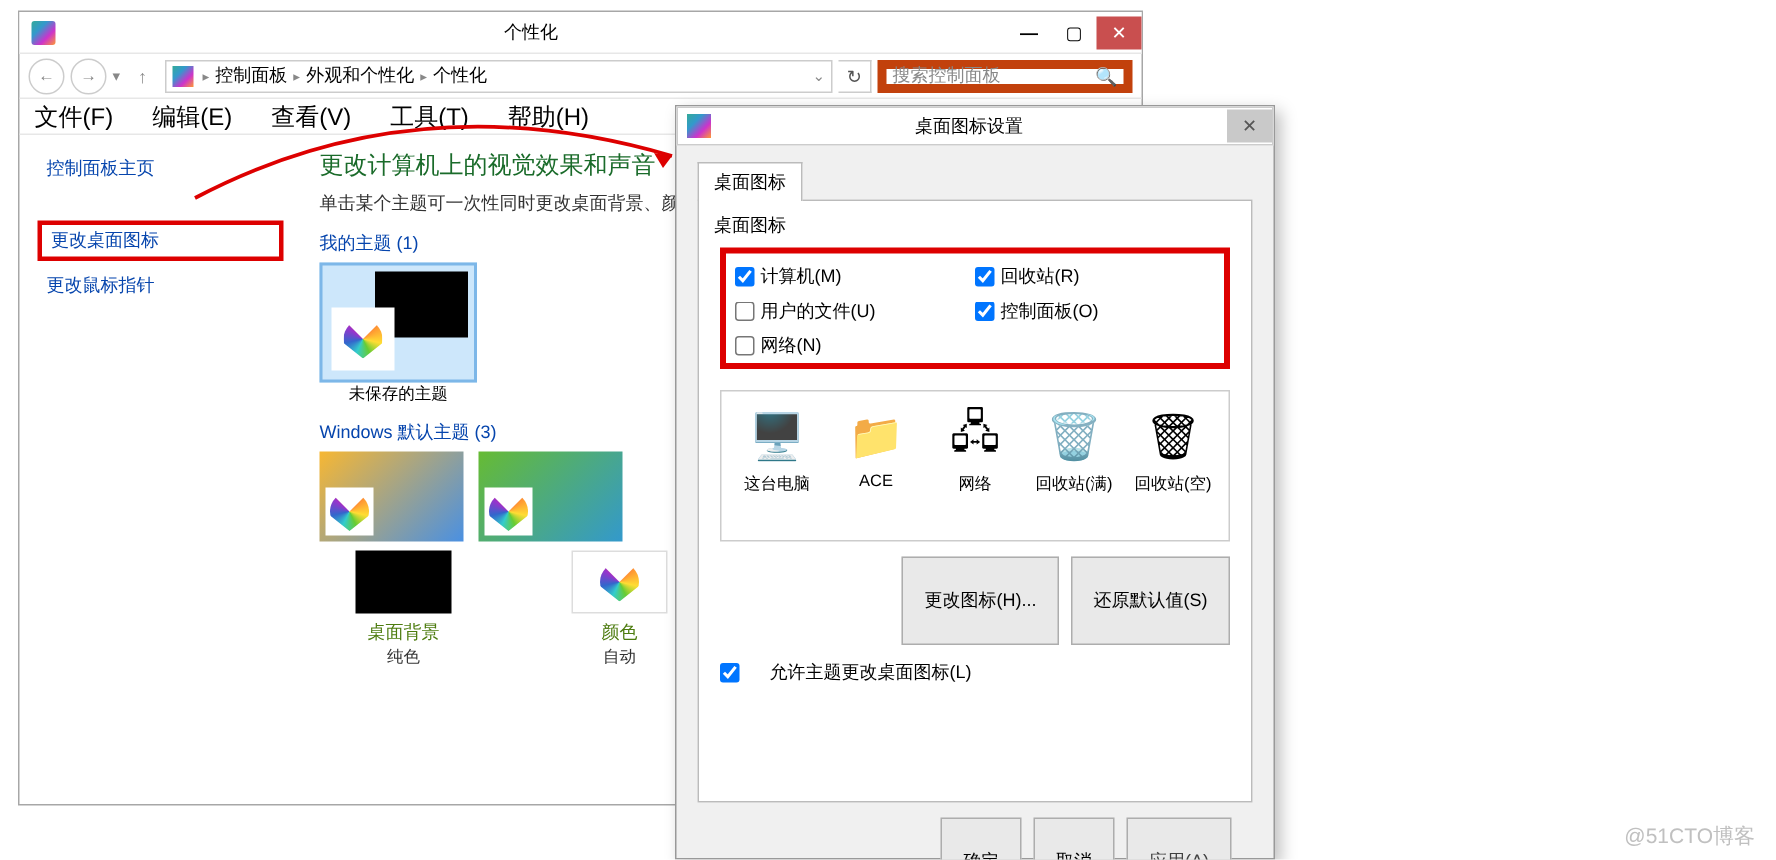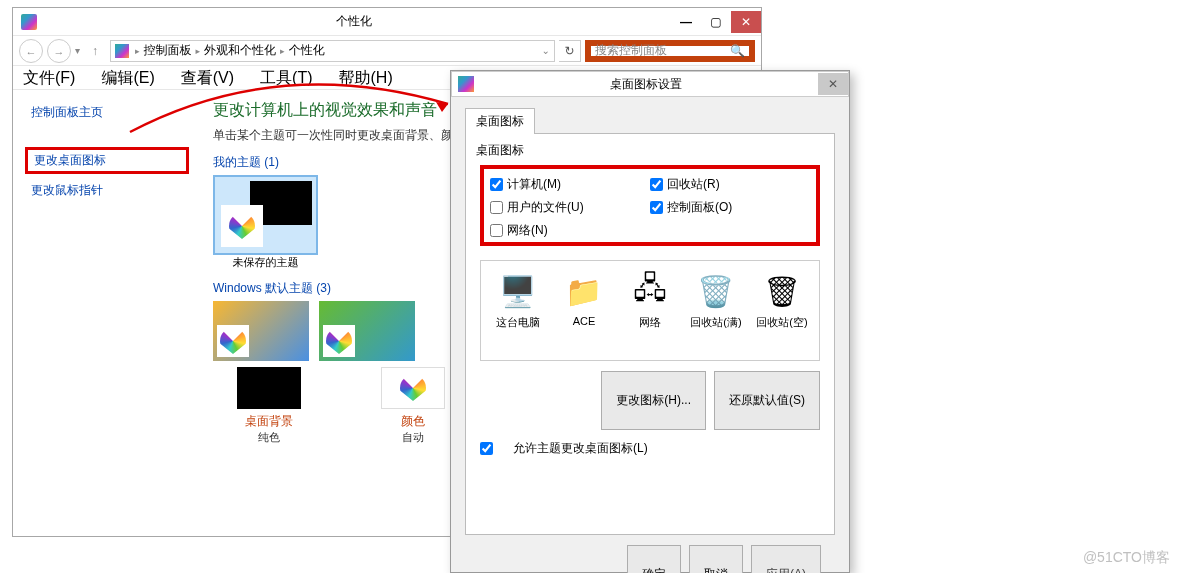--- a/index.html
+++ b/index.html
@@ -47,21 +47,21 @@
   .theme-tile .pict { position:absolute; right:4px; top:4px; width:62px; height:44px; background:#000;}
   .theme-tile .swatch { position:absolute; left:6px; bottom:6px; width:42px; height:42px; background:#fff; display:flex; align-items:center; justify-content:center;}
   .fan-icon { width:26px; height:26px; background:conic-gradient(#e33,#f93,#fd3,#6c3,#3cc,#36c,#93c,#e33); border-radius:50%; clip-path:polygon(50% 50%,100% 0,100% 60%,50% 100%,0 60%,0 0);}
   .thumbs-row { display:flex; gap:10px; }
   .win8thumb { width:96px; height:60px; background:linear-gradient(135deg,#f7b733,#4a90e2); position:relative;}
   .win8thumb .sw { position:absolute; left:4px; bottom:4px; width:32px; height:32px; background:#fff; display:flex; align-items:center; justify-content:center;}
   .bottom-row { display:flex; gap:80px; align-items:flex-end; margin-top:6px; padding-left:24px;}
   .bottom-item { text-align:center;}
   .bottom-item .swatch-big { width:64px; height:42px; background:#000; margin-bottom:4px;}
   .bottom-item .swatch-big.color { background:#fff; border:1px solid #ddd; display:flex; align-items:center; justify-content:center;}
-  .bottom-link { color:#c2410c; cursor:pointer;}
+  .bottom-link { color:#4d7c0f; cursor:pointer;}
   .bottom-val { color:#333; font-size:11px;}
 
   
   .arrow-annot { position:absolute; left:128px; top:74px; pointer-events:none;}
 
   
   .dialog { position:absolute; left:450px; top:70px; width:400px; height:503px; border:1px solid #999; background:#f0f0f0; box-shadow:4px 4px 10px rgba(0,0,0,.25);}
   .dlg-title { height:26px; background:#fff; display:flex; align-items:center; border:1px solid #ccc;}
   .dlg-title .ico { width:16px; height:16px; margin-left:6px; background:linear-gradient(135deg,#3a9,#39c,#c3c,#f93);}
   .dlg-title .txt { flex:1; text-align:center;}

